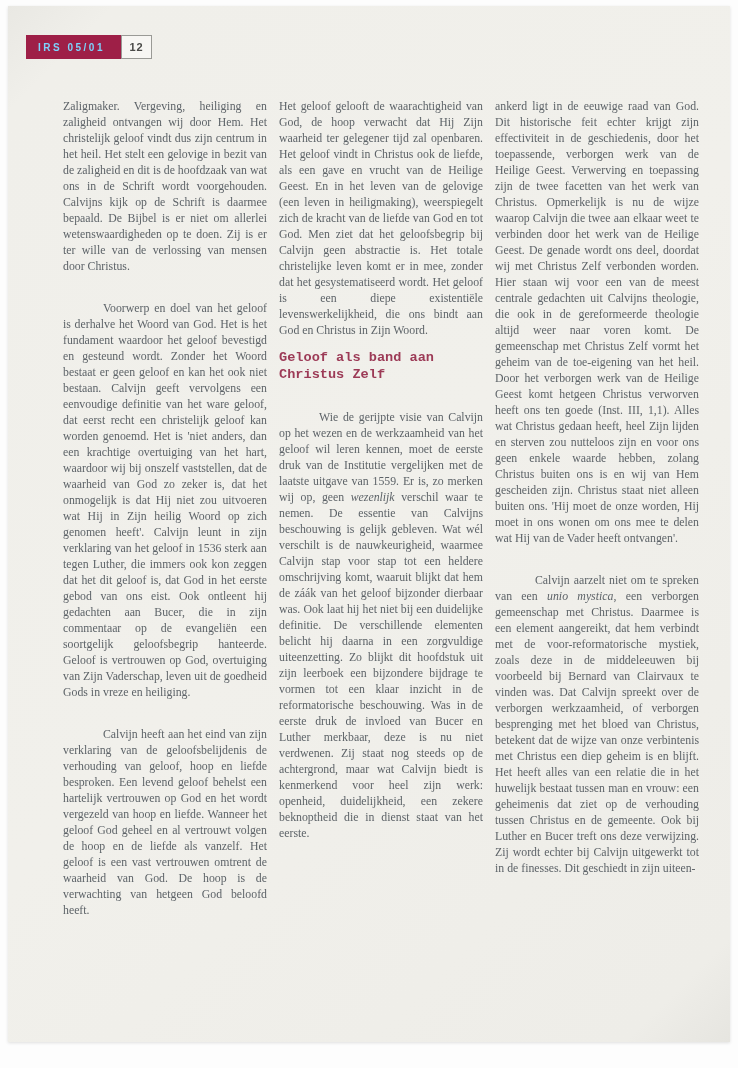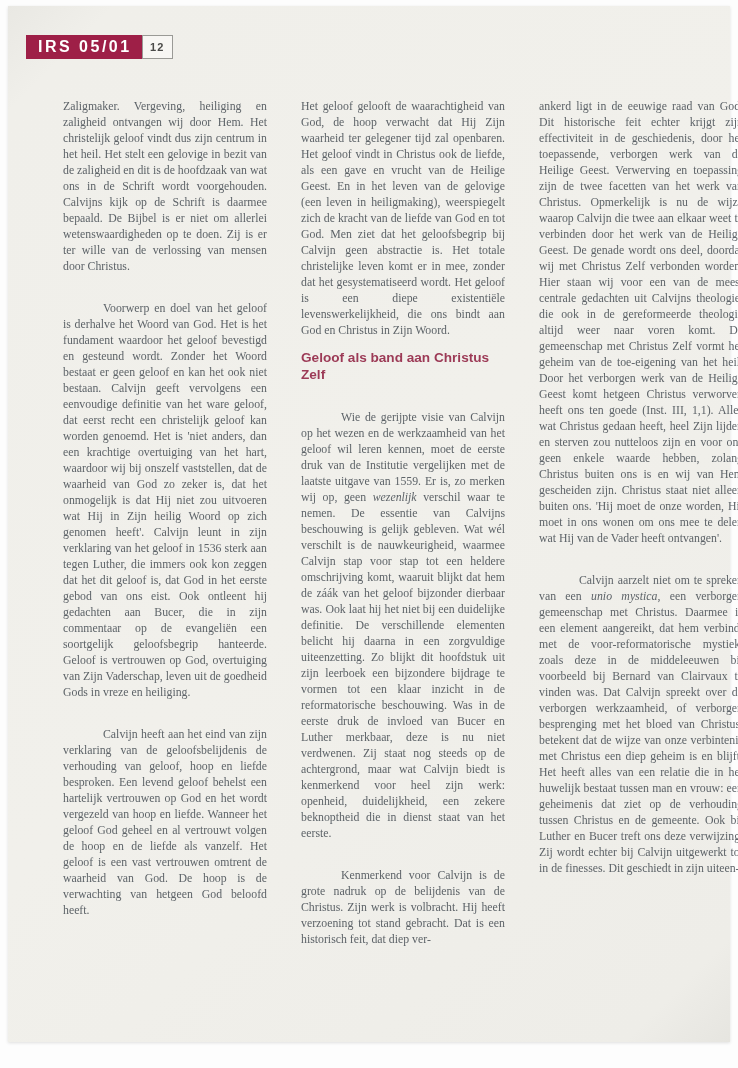--- a/index.html
+++ b/index.html
@@ -11,46 +11,46 @@
   *{margin:0;padding:0;box-sizing:border-box;}
   html,body{width:738px;height:1068px;overflow:hidden;background:#fdfdfd;}
   body{font-family:"Liberation Serif","DejaVu Serif",serif;}
   .scan-page{
     position:absolute;left:8px;top:6px;width:722px;height:1036px;
     background:linear-gradient(135deg,#e9e8e3 0%,var(--paper) 6%,#f1f0eb 50%,#eeede8 94%,#e6e5e0 100%);
     box-shadow:0 1px 3px rgba(0,0,0,0.12);
   }
   .issue-badge-row{position:absolute;left:18px;top:29px;display:flex;height:24px;}
   .issue-badge{
-    background:var(--accent);color:#ffffff;
+    background:var(--accent);color:#7dd3fc;
     font-family:"Liberation Sans","DejaVu Sans",sans-serif;
-    font-weight:bold;font-size:16px;letter-spacing:2.5px;
+    font-weight:bold;font-size:10px;letter-spacing:2.5px;
     display:flex;align-items:center;padding:0 10px 0 12px;min-width:95px;
   }
   .page-number-badge{
     background:#f7f6f3;border:1px solid #9a9a96;color:#4a4a48;
     font-family:"Liberation Sans","DejaVu Sans",sans-serif;
     font-weight:bold;font-size:11px;letter-spacing:1px;
     display:flex;align-items:center;justify-content:center;width:31px;text-align:right;
   }
   .columns{
     position:absolute;left:55px;top:92px;width:662px;height:932px;
-    display:flex;gap:34px;
+    display:flex;gap:12px;
   }
   .column{
     width:204px;height:932px;overflow:hidden;flex:0 0 204px;
     color:var(--ink);font-size:11.8px;line-height:16px;
     text-align:justify;
   }
   .column p{margin:0;}
   .column p.indent{margin-top:26px;text-indent:40px;}
   .column h3{
     color:var(--heading);font-size:13.6px;line-height:17px;
     font-weight:bold;margin:11px 0 6px 0;text-align:left;
-    font-family:Liberation Sans, sans-serif;
+    font-family:Liberation Mono, monospace;
   }
   .column i{}
 </style>
 </head>
 <body>
 
 <div class="scan-page">
   <div class="issue-badge-row">
     <div class="issue-badge">IRS 05/01</div>
     <div class="page-number-badge">12</div>
@@ -59,20 +59,19 @@
   <div class="columns">
       <div class="column">
         <p>Zaligmaker. Vergeving, heiliging en zaligheid ontvangen wij door Hem. Het christelijk geloof vindt dus zijn centrum in het heil. Het stelt een gelovige in bezit van de zaligheid en dit is de hoofdzaak van wat ons in de Schrift wordt voorgehouden. Calvijns kijk op de Schrift is daarmee bepaald. De Bijbel is er niet om allerlei wetenswaardigheden op te doen. Zij is er ter wille van de verlossing van mensen door Christus.</p>
         <p class="indent">Voorwerp en doel van het geloof is derhalve het Woord van God. Het is het fundament waardoor het geloof bevestigd en gesteund wordt. Zonder het Woord bestaat er geen geloof en kan het ook niet bestaan. Calvijn geeft vervolgens een eenvoudige definitie van het ware geloof, dat eerst recht een christelijk geloof kan worden genoemd. Het is 'niet anders, dan een krachtige overtuiging van het hart, waardoor wij bij onszelf vaststellen, dat de waarheid van God zo zeker is, dat het onmogelijk is dat Hij niet zou uitvoeren wat Hij in Zijn heilig Woord op zich genomen heeft'. Calvijn leunt in zijn verklaring van het geloof in 1536 sterk aan tegen Luther, die immers ook kon zeggen dat het dit geloof is, dat God in het eerste gebod van ons eist. Ook ontleent hij gedachten aan Bucer, die in zijn commentaar op de evangeliën een soortgelijk geloofsbegrip hanteerde. Geloof is vertrouwen op God, overtuiging van Zijn Vaderschap, leven uit de goedheid Gods in vreze en heiliging.</p>
         <p class="indent">Calvijn heeft aan het eind van zijn verklaring van de geloofsbelijdenis de verhouding van geloof, hoop en liefde besproken. Een levend geloof behelst een hartelijk vertrouwen op God en het wordt vergezeld van hoop en liefde. Wanneer het geloof God geheel en al vertrouwt volgen de hoop en de liefde als vanzelf. Het geloof is een vast vertrouwen omtrent de waarheid van God. De hoop is de verwachting van hetgeen God beloofd heeft.</p>
       </div>
       <div class="column">
         <p>Het geloof gelooft de waarachtigheid van God, de hoop verwacht dat Hij Zijn waarheid ter gelegener tijd zal openbaren. Het geloof vindt in Christus ook de liefde, als een gave en vrucht van de Heilige Geest. En in het leven van de gelovige (een leven in heiligmaking), weerspiegelt zich de kracht van de liefde van God en tot God. Men ziet dat het geloofsbegrip bij Calvijn geen abstractie is. Het totale christelijke leven komt er in mee, zonder dat het gesystematiseerd wordt. Het geloof is een diepe existentiële levenswerkelijkheid, die ons bindt aan God en Christus in Zijn Woord.</p>
         <h3>Geloof als band aan Christus Zelf</h3>
         <p class="indent">Wie de gerijpte visie van Calvijn op het wezen en de werkzaamheid van het geloof wil leren kennen, moet de eerste druk van de Institutie vergelijken met de laatste uitgave van 1559. Er is, zo merken wij op, geen <i>wezenlijk</i> verschil waar te nemen. De essentie van Calvijns beschouwing is gelijk gebleven. Wat wél verschilt is de nauwkeurigheid, waarmee Calvijn stap voor stap tot een heldere omschrijving komt, waaruit blijkt dat hem de záák van het geloof bijzonder dierbaar was. Ook laat hij het niet bij een duidelijke definitie. De verschillende elementen belicht hij daarna in een zorgvuldige uiteenzetting. Zo blijkt dit hoofdstuk uit zijn leerboek een bijzondere bijdrage te vormen tot een klaar inzicht in de reformatorische beschouwing. Was in de eerste druk de invloed van Bucer en Luther merkbaar, deze is nu niet verdwenen. Zij staat nog steeds op de achtergrond, maar wat Calvijn biedt is kenmerkend voor heel zijn werk: openheid, duidelijkheid, een zekere beknoptheid die in dienst staat van het eerste.</p>
-        <p class="indent">Kenmerkend voor Calvijn is de grote nadruk op de belijdenis van de Christus. Zijn werk is volbracht. Hij heeft verzoening tot stand gebracht. Dat is een historisch feit, dat diep ver-</p>
       </div>
       <div class="column">
         <p>ankerd ligt in de eeuwige raad van God. Dit historische feit echter krijgt zijn effectiviteit in de geschiedenis, door het toepassende, verborgen werk van de Heilige Geest. Verwerving en toepassing zijn de twee facetten van het werk van Christus. Opmerkelijk is nu de wijze waarop Calvijn die twee aan elkaar weet te verbinden door het werk van de Heilige Geest. De genade wordt ons deel, doordat wij met Christus Zelf verbonden worden. Hier staan wij voor een van de meest centrale gedachten uit Calvijns theologie, die ook in de gereformeerde theologie altijd weer naar voren komt. De gemeenschap met Christus Zelf vormt het geheim van de toe-eigening van het heil. Door het verborgen werk van de Heilige Geest komt hetgeen Christus verworven heeft ons ten goede (Inst. III, 1,1). Alles wat Christus gedaan heeft, heel Zijn lijden en sterven zou nutteloos zijn en voor ons geen enkele waarde hebben, zolang Christus buiten ons is en wij van Hem gescheiden zijn. Christus staat niet alleen buiten ons. 'Hij moet de onze worden, Hij moet in ons wonen om ons mee te delen wat Hij van de Vader heeft ontvangen'.</p>
         <p class="indent">Calvijn aarzelt niet om te spreken van een <i>unio mystica</i>, een verborgen gemeenschap met Christus. Daarmee is een element aangereikt, dat hem verbindt met de voor-reformatorische mystiek, zoals deze in de middeleeuwen bij voorbeeld bij Bernard van Clairvaux te vinden was. Dat Calvijn spreekt over de verborgen werkzaamheid, of verborgen besprenging met het bloed van Christus, betekent dat de wijze van onze verbintenis met Christus een diep geheim is en blijft. Het heeft alles van een relatie die in het huwelijk bestaat tussen man en vrouw: een geheimenis dat ziet op de verhouding tussen Christus en de gemeente. Ook bij Luther en Bucer treft ons deze verwijzing. Zij wordt echter bij Calvijn uitgewerkt tot in de finesses. Dit geschiedt in zijn uiteen-</p>
       </div>
     </div>
 </div>
 
 </body></html>

